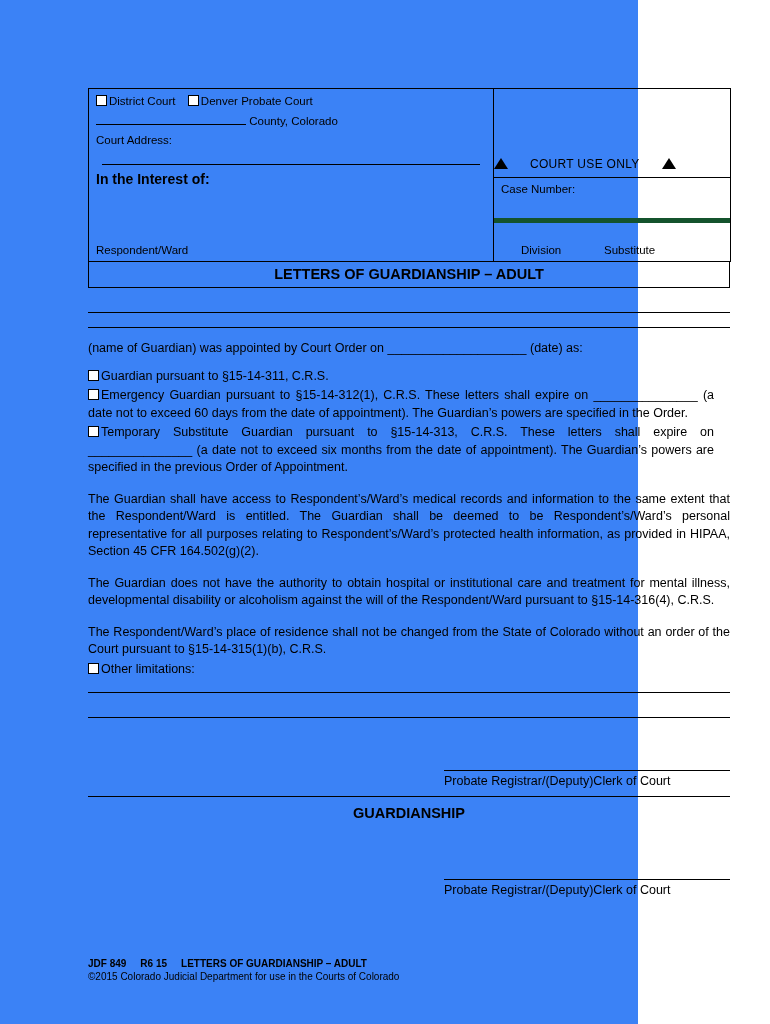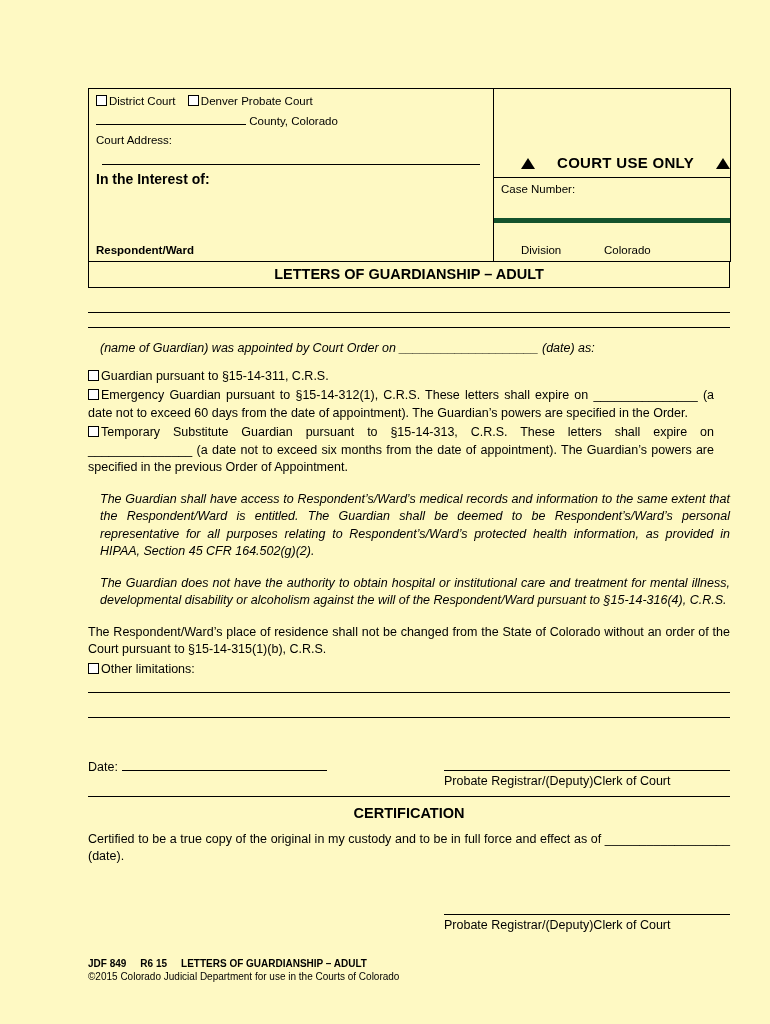--- a/index.html
+++ b/index.html
@@ -10,23 +10,23 @@
   body {
     width: 770px;
     height: 1024px;
     font-family: "Liberation Sans", sans-serif;
     color: #000000;
     position: relative;
   }
   .page {
     position: absolute;
     left: 0; top: 0;
-    width: 770px;
+    width: 638px;
     height: 1024px;
-    background: #fef9c3;
+    background: #3b82f6;
   }
   .sheet {
     position: absolute;
     left: 88px;
     top: 88px;
     width: 642px;
   }
 
   
   .hdr {
@@ -87,40 +87,40 @@
   .interest {
     font-size: 14px;
     font-weight: bold;
     margin: 6px 0 0 7px;
   }
   .respondent {
     position: absolute;
     left: 7px;
     bottom: 5px;
     font-size: 11.5px;
-    font-weight: bold;
+    font-weight: normal;
   }
 
   .right-inner {
     position: relative;
     height: 172px;
   }
   .court-use {
     height: 88px;
     position: relative;
     border-bottom: 1px solid #000;
   }
   .court-use-row {
     position: absolute;
     left: 0;
     right: 0;
     bottom: 6px;
-    text-align: right;
-    font-size: 15px;
-    font-weight: bold;
+    text-align: left;
+    font-size: 12px;
+    font-weight: normal;
     letter-spacing: .3px;
   }
   .tri {
     display: inline-block;
     width: 0; height: 0;
     border-left: 7px solid transparent;
     border-right: 7px solid transparent;
     border-bottom: 11px solid #000;
     vertical-align: -1px;
   }
@@ -168,22 +168,21 @@
     line-height: 17.5px;
     text-align: justify;
   }
   .rule {
     border-bottom: 1px solid #000;
     height: 0;
     margin: 0 0 14px 0;
   }
   .rule.tight { margin-bottom: 12px; }
   p.para {
-    margin: 0 0 14px 12px;
-    font-style: italic;
+    margin: 0 0 14px 0;
   }
   p.tightpara { margin: 0 0 2px 0; }
   .cbline { margin: 0 16px 2px 0; }
 
   
   .sig-wrap {
     position: relative;
     margin-top: 26px;
     height: 48px;
   }
@@ -284,21 +283,21 @@
             <div class="court-use">
               <div class="court-use-row">
                 <span class="tri"></span><span class="label">COURT USE ONLY</span><span class="tri"></span>
               </div>
             </div>
             <div class="case-number">
               <span>Case Number:</span>
             </div>
             <div class="division-row">
               <span class="dv">Division</span>
-              <span class="ct">Colorado</span>
+              <span class="ct">Substitute</span>
             </div>
           </div>
         </td>
       </tr>
     </tbody>
       </table>
 
     <div class="titlebar">LETTERS OF GUARDIANSHIP – ADULT</div>
 
     <div class="body">
@@ -330,32 +329,28 @@
 
       <p class="cbline">
         <span class="cb"></span><span>Other limitations:</span>
       </p>
 
       <div style="height:12px;"></div>
       <div class="rule" style="margin-bottom:24px;"></div>
       <div class="rule" style="margin-bottom:0;"></div>
 
       <div class="sig-wrap">
-        <div class="date-label">
-          <span>Date:</span><span class="date-blank"></span>
-        </div>
         <div class="sig-right">
           <div class="sig-line"></div>
           <div class="sig-caption">Probate Registrar/(Deputy)Clerk of Court</div>
         </div>
       </div>
 
       <div class="cert-rule"></div>
-      <div class="cert-title">CERTIFICATION</div>
-      <div class="cert-body">Certified to be a true copy of the original in my custody and to be in full force and effect as of __________________ (date).</div>
+      <div class="cert-title">GUARDIANSHIP</div>
 
       <div class="sig-wrap2">
         <div class="sig-right">
           <div class="sig-line"></div>
           <div class="sig-caption">Probate Registrar/(Deputy)Clerk of Court</div>
         </div>
       </div>
 
     </div>
   </div>

